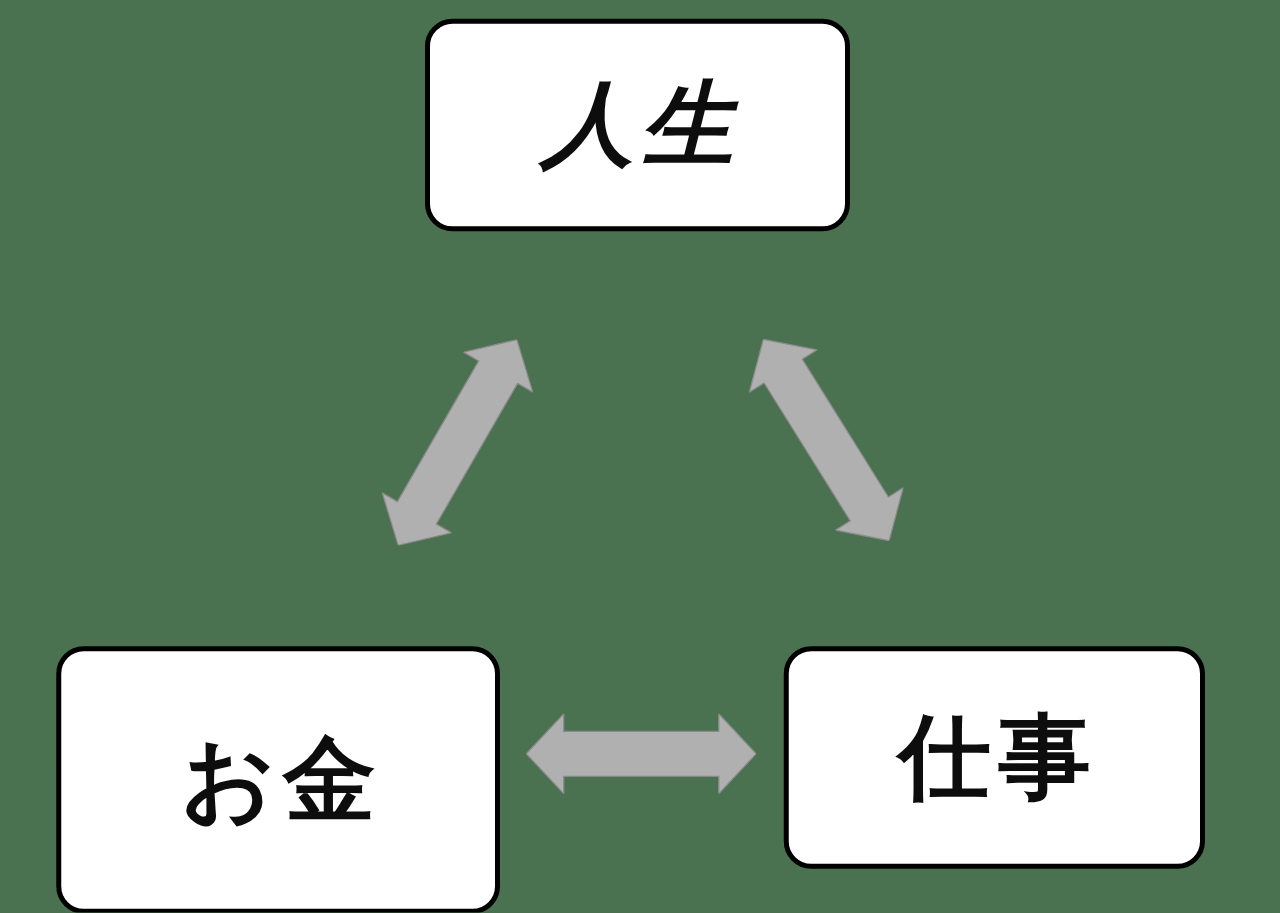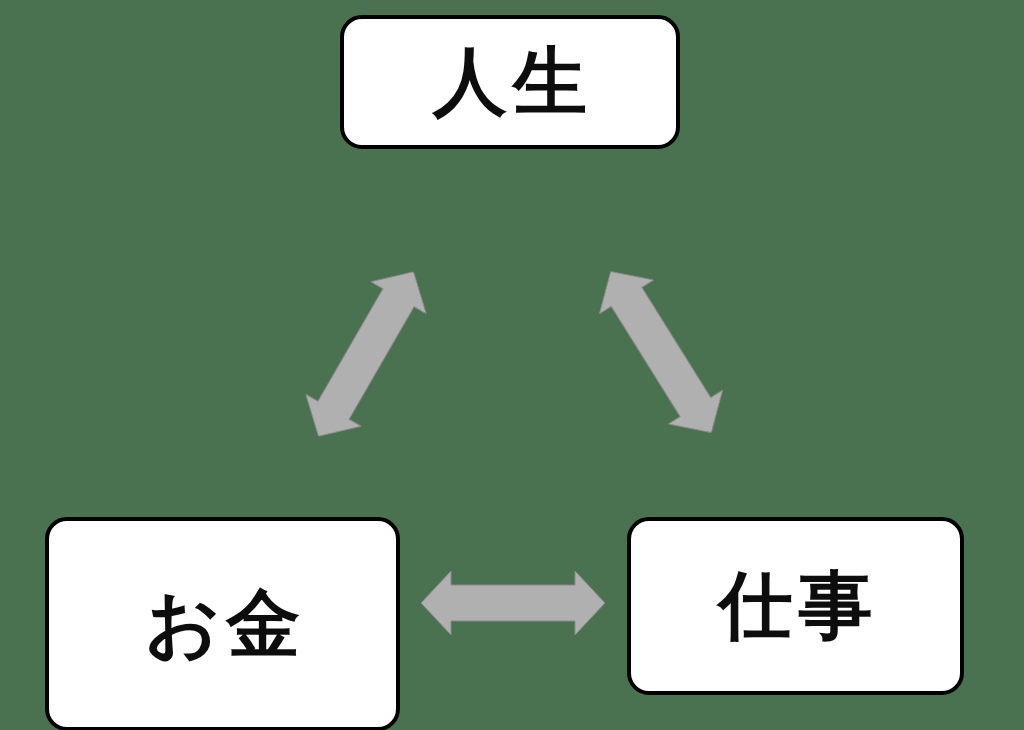--- a/index.html
+++ b/index.html
@@ -30,21 +30,21 @@
   }
   .node-label {
     font-size: 74px;
     font-weight: 700;
     letter-spacing: 6px;
     text-indent: 6px;
     color: var(--text, #0d0d0d);
     line-height: 1;
     white-space: nowrap;
   }
-  .node-life  { left: 340px; top: 15px;  width: 340px; height: 134px; }
+  .node-life  { left: 340px; top: 15px;  width: 340px; height: 170px; font-style: italic; }
   .node-money { left: 45px;  top: 517px; width: 355px; height: 214px; }
   .node-work  { left: 627px; top: 517px; width: 337px; height: 178px; }
 
   .arrow {
     position: absolute;
     display: block;
   }
   .arrow polygon {
     fill: var(--arrow-fill, #b0b0b0);
     stroke: var(--arrow-edge, #8a8a8a);

